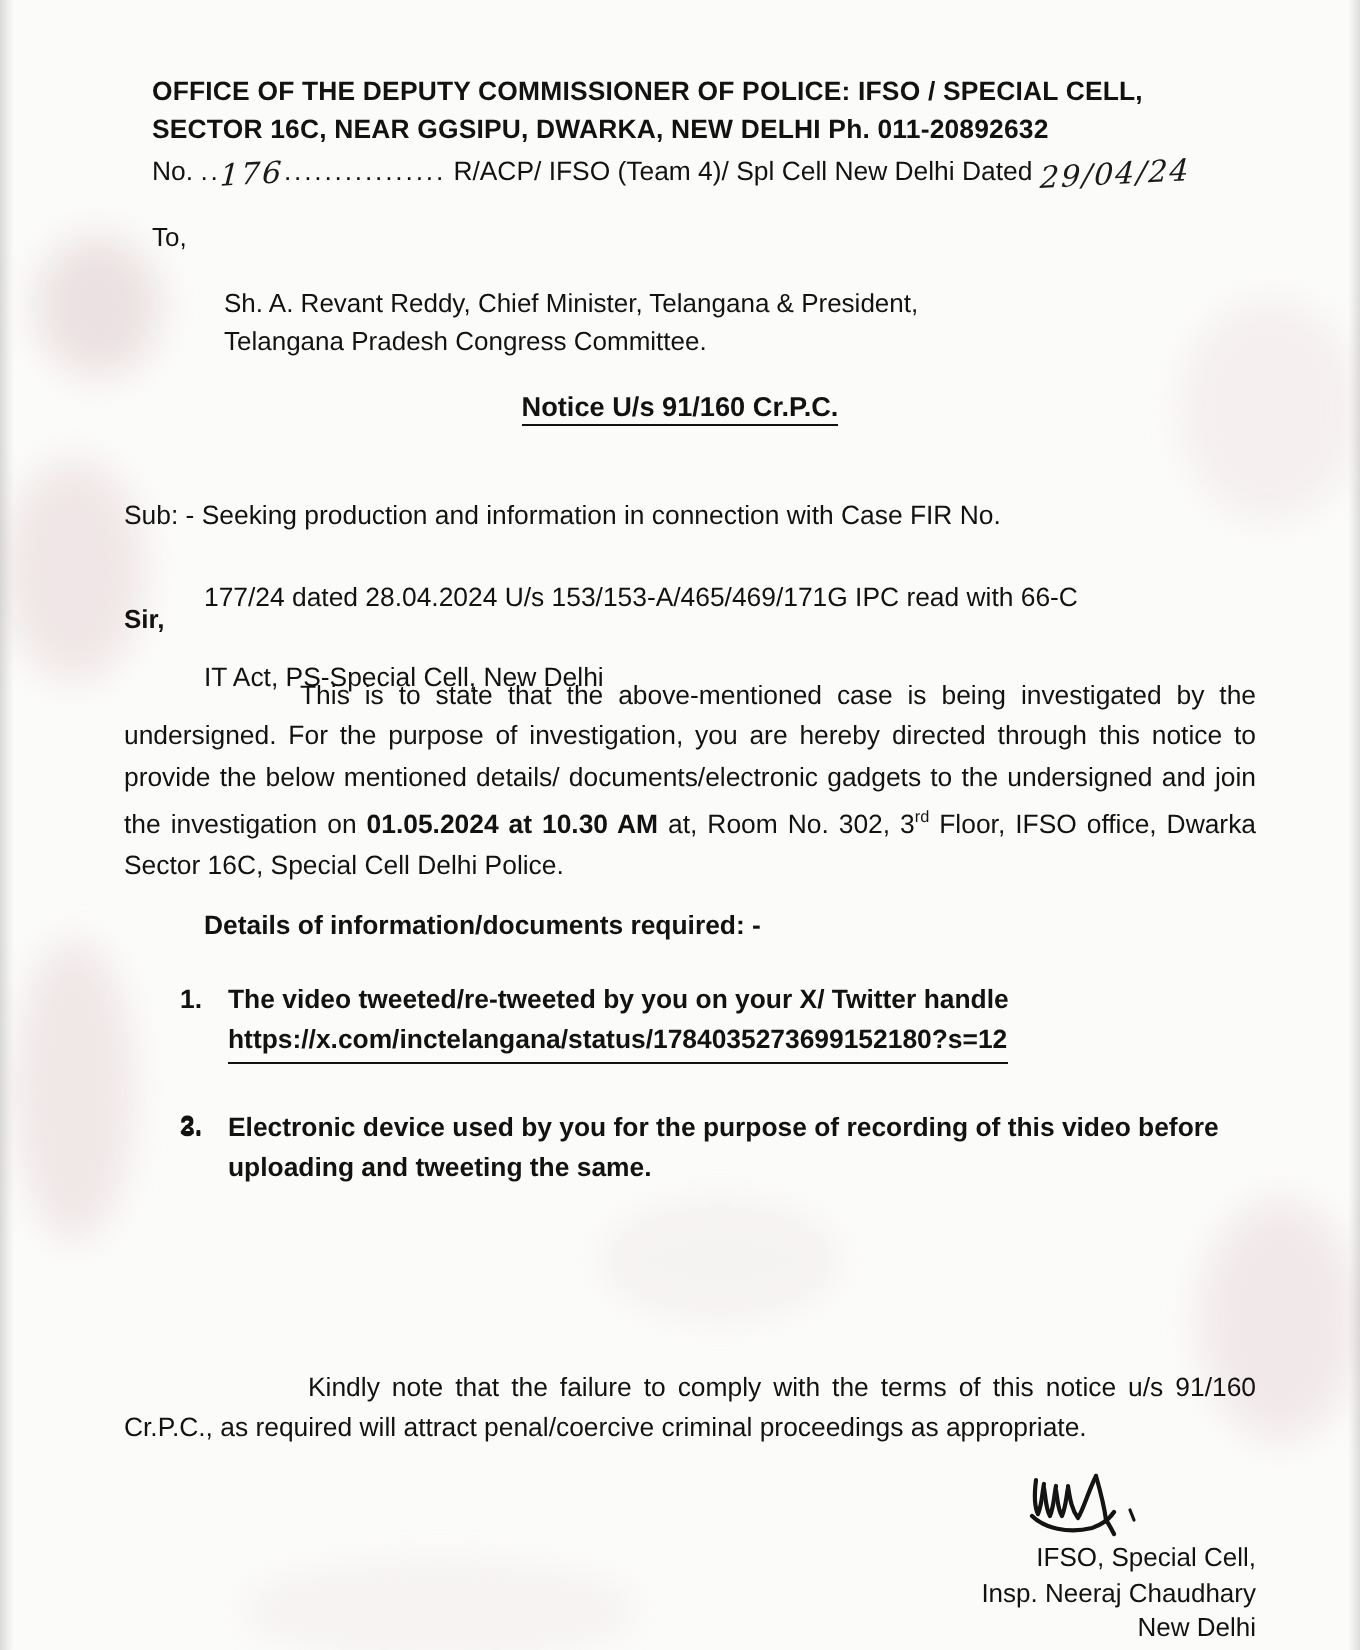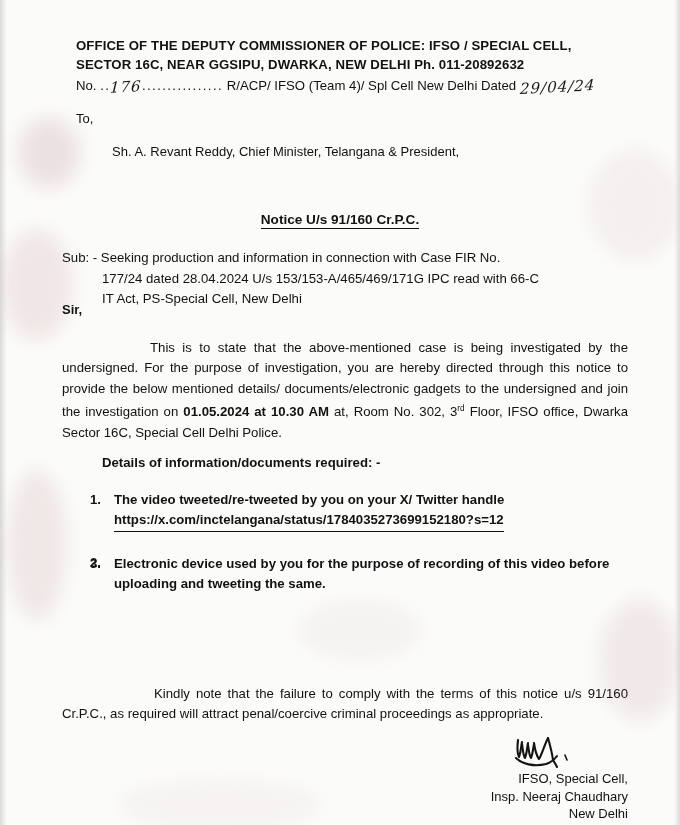--- a/index.html
+++ b/index.html
@@ -97,42 +97,42 @@
     top: 128px;
     width: 520px;
     font-size: 13px;
     line-height: 19px;
     margin-top: 14px;
   }
 
   .notice-title {
     position: absolute;
     left: 0;
-    top: 212px;
+    top: 196px;
     width: 680px;
     text-align: center;
     font-weight: bold;
     font-size: 13.6px;
   }
   .notice-title span {
     border-bottom: 1.6px solid #111;
     padding-bottom: 1px;
   }
 
   .sub-block {
     position: absolute;
     left: 62px;
     top: 248px;
     width: 566px;
     font-weight: normal;
     font-size: 13.2px;
     line-height: 20.5px;
   }
   .sub-block .lbl { display: inline; }
-  .sub-ind { display: block; padding-left: 40px; }
+  .sub-ind { display: block; padding-left: 40px; margin-top: 20px; }
 
   .sir {
     position: absolute;
     left: 62px;
     top: 302px;
     font-weight: bold;
     font-size: 13px;
   }
 
   .para1 {
@@ -241,20 +241,21 @@
     <div class="noline">
       <span>No.</span>
       <span class="dots">..</span><span class="hand">176</span><span class="dots">................</span>
       <span>R/ACP/ IFSO (Team 4)/ Spl Cell New Delhi Dated</span>
       <span class="hand">29/04/24</span>
     </div>
 
     <div class="to-label">To,</div>
     <div class="to-body">
       <div>Sh. A. Revant Reddy, Chief Minister, Telangana &amp; President,</div>
+      <div>Telangana Pradesh Congress Committee.</div>
     </div>
 
     <div class="notice-title">
       <span>Notice U/s 91/160  Cr.P.C.</span>
     </div>
 
     <div class="sub-block">
       <span class="lbl">Sub: -</span>
       <span>Seeking production and information in connection with Case FIR No.</span>
       <span class="sub-ind">177/24 dated 28.04.2024 U/s 153/153-A/465/469/171G IPC read with 66-C</span>

